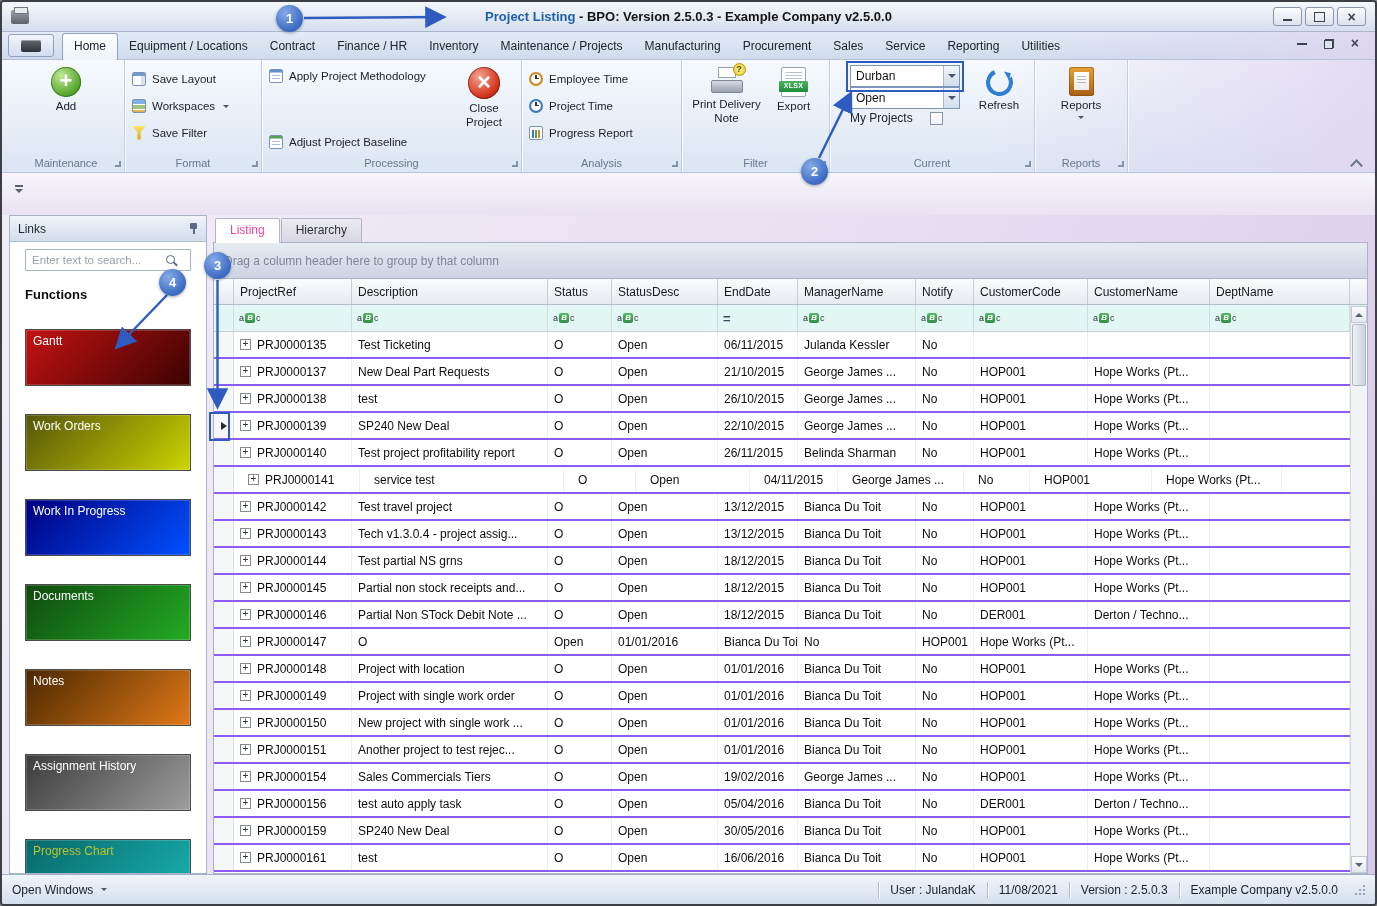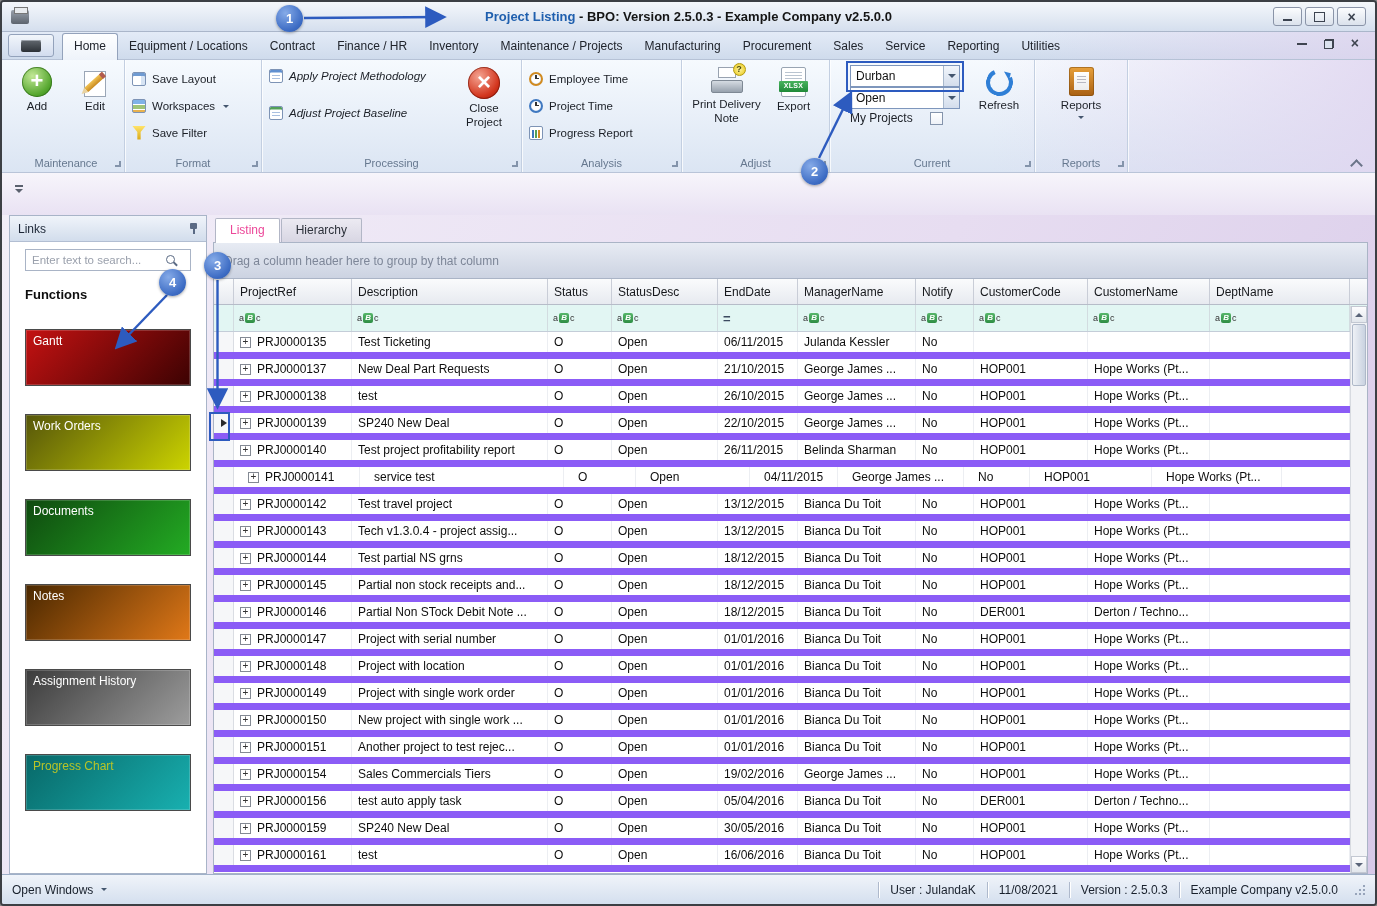--- a/index.html
+++ b/index.html
@@ -42,21 +42,21 @@
   .rg-label { height:19px; display:flex; align-items:center; justify-content:center; font-size:11px; color:#66788f; position:relative; }
   .launcher { position:absolute; right:3px; bottom:5px; width:6px; height:6px; border-right:2px solid #8494ab; border-bottom:2px solid #8494ab; }
   .ribbon-fill { flex:1; position:relative; }
   .ribbon-collapse { position:absolute; right:14px; bottom:6px; width:10px; height:7px; }
   .ribbon-collapse::before { content:""; position:absolute; left:1px; top:2px; width:7px; height:7px; border-top:2px solid #6a7488; border-left:2px solid #6a7488; transform:rotate(45deg); }
 
   .rbtn-lg { width:58px; display:flex; flex-direction:column; align-items:center; padding-top:3px; gap:3px; font-size:11.5px; text-align:center; color:#1b1f26; line-height:1.2; border-radius:3px; }
   .rbtn-lg.w74 { width:76px; }
   .rbtn-sm { display:flex; align-items:center; gap:6px; height:23px; padding:0 7px; font-size:11.5px; color:#1b1f26; border-radius:2px; white-space:nowrap; }
   .smstack { display:flex; flex-direction:column; gap:4px; padding-top:3px; }
-  .smstack.vcenter { justify-content:flex-start; padding-top:0; gap:14px;font-style:italic; }
+  .smstack.vcenter { justify-content:space-between; padding-top:0; gap:14px; }
   .dd { display:inline-block; border:3.5px solid transparent; border-top-color:#44566e; margin:4px 0 0 2px; }
 
   
   .ic-add { width:30px; height:30px; border-radius:50%; background:radial-gradient(circle at 35% 30%, #c2e896, #53a52c 68%, #2e7a14); box-shadow:inset 0 0 0 1px rgba(42,100,18,.65); display:flex; align-items:center; justify-content:center; }
   .ic-add::before { content:"+"; color:#fff; font-size:22px; font-weight:bold; line-height:1; margin-top:-2px; }
   .ic-edit { width:30px; height:30px; position:relative; }
   .ic-edit::before { content:""; position:absolute; left:4px; top:4px; width:20px; height:24px; background:#fff; border:1px solid #9aa6b6; }
   .pencil { position:absolute; left:3px; top:12px; width:24px; height:6px; background:linear-gradient(#f2c455,#c8891f); transform:rotate(-42deg); border-radius:1px; }
   .pencil::before { content:""; position:absolute; left:-6px; top:0; border-top:3px solid transparent; border-bottom:3px solid transparent; border-right:6px solid #e8d2a0; }
   .pencil::after { content:""; position:absolute; right:0; top:0; width:4px; height:6px; background:#b05a50; }
@@ -137,21 +137,21 @@
   .g-hcell { border-right:1px solid #c9cdd7; display:flex; align-items:center; padding:0 6px; font-size:12px; color:#16181c; white-space:nowrap; overflow:hidden; }
   .g-ind { border-right:1px solid #c9cdd7; }
   .g-filter { display:grid; height:27px; flex:none; background:#e2f6f3; border-bottom:1px solid #c4cdd8; }
   .g-find { border-right:1px solid #d2dce0; }
   .g-fcell { border-right:1px solid #d2dce0; display:flex; align-items:center; padding:0 5px; overflow:hidden; }
   .abc { display:inline-flex; align-items:center; font-size:9px; color:#333; line-height:1; }
   .abc em { font-style:normal; }
   .abc b { display:inline-flex; width:10px; height:10px; background:linear-gradient(#57b66a,#2e8e44); color:#fff; border-radius:2px; align-items:center; justify-content:center; font-size:8px; margin:0 1px; font-weight:bold; }
   .eq::before { content:"="; font-size:13px; font-weight:bold; color:#3c4a60; }
   .g-rows { flex:1; overflow:hidden; }
-  .g-row { display:grid; height:27px; border-bottom:7px solid #8b5cf6; font-size:12px; color:#0e0e0e; background:#fff; }
+  .g-row { display:grid; height:27px; border-bottom:2px solid #8b5cf6; font-size:12px; color:#0e0e0e; background:#fff; }
   .g-cell { border-right:1px solid #eceef2; display:flex; align-items:center; padding:0 6px; white-space:nowrap; overflow:hidden; }
   .g-rowind { border-right:1px solid #dadde3; background:#f6f7f9; display:flex; align-items:center; justify-content:center; }
   .rowarrow { width:0; height:0; border-left:6px solid #2a2a2a; border-top:4px solid transparent; border-bottom:4px solid transparent; }
   .expand { width:11px; height:11px; border:1px solid #848a94; margin-right:6px; flex:none; display:flex; align-items:center; justify-content:center; background:#fff; }
   .expand::before { content:"+"; font-size:10px; color:#333; line-height:1; margin-top:-1px; }
 
   
   .vscroll { position:absolute; top:63px; right:0; bottom:0; width:17px; background:#f2f3f6; border-left:1px solid #d7dae0; display:flex; flex-direction:column; z-index:3; }
   .vbtn { height:17px; flex:none; background:linear-gradient(#fdfdfe,#e2e6ec); border:1px solid #c3c8d2; display:flex; align-items:center; justify-content:center; }
   .vbtn.up::before { content:""; border:4px solid transparent; border-bottom-color:#5a6478; margin-top:-4px; }
@@ -217,26 +217,20 @@
   </div>
 
   <div class="ribbon">
 
     <div class="rgroup g-maintenance">
       <div class="rg-body center">
         <div class="rbtn-lg">
           <span class="ic-add"></span>
           <span>Add</span>
         </div>
-        <div class="rbtn-lg">
-          <span class="ic-edit">
-              <i class="pencil"></i>
-            </span>
-          <span>Edit</span>
-        </div>
       </div>
       <div class="rg-label">
           <span>Maintenance</span>
           <i class="launcher"></i>
         </div>
     </div>
 
     <div class="rgroup g-format">
       <div class="rg-body">
           <div class="smstack">
@@ -316,21 +310,21 @@
               <span class="badge">?</span>
             </span>
           <span>Print Delivery Note</span>
         </div>
         <div class="rbtn-lg">
           <span class="ic-export"></span>
           <span>Export</span>
         </div>
       </div>
       <div class="rg-label">
-          <span>Adjust</span>
+          <span>Filter</span>
           <i class="launcher"></i>
         </div>
     </div>
 
     <div class="rgroup g-current">
       <div class="rg-body">
         <div class="curcol">
           <div class="combo">
             <span class="val">Durban</span>
             <span class="cbtn"></span>
@@ -387,20 +381,21 @@
       </div>
       <div class="sb-body">
         <div class="search">
           <input type="text" placeholder="Enter text to search..." style="">
           <span class="mag"></span>
         </div>
         <div class="fn-head">Functions</div>
         <div class="tilelist">
             <div class="tile" style="background: linear-gradient(135deg, rgb(196, 18, 18), rgb(60, 2, 2));"><span>Gantt</span></div>
             <div class="tile" style="background: linear-gradient(135deg, rgb(86, 86, 10), rgb(204, 212, 0));"><span>Work Orders</span></div>
+            <div class="tile" style="background: linear-gradient(135deg, rgb(0, 0, 126), rgb(0, 80, 255));"><span>Work In Progress</span></div>
             <div class="tile" style="background: linear-gradient(135deg, rgb(15, 74, 15), rgb(35, 171, 35));"><span>Documents</span></div>
             <div class="tile" style="background: linear-gradient(135deg, rgb(74, 40, 0), rgb(224, 120, 24));"><span>Notes</span></div>
             <div class="tile" style="background: linear-gradient(135deg, rgb(60, 60, 60), rgb(157, 157, 157));"><span>Assignment History</span></div>
             <div class="tile" style="background: linear-gradient(135deg, rgb(8, 104, 104), rgb(24, 176, 176));"><span style="color: rgb(184, 196, 40);">Progress Chart</span></div>
           </div>
       </div>
     </div>
 
     <div class="content">
       <div class="vtabs">
@@ -684,21 +679,20 @@
               <div class="g-cell">Derton / Techno...</div>
               <div class="g-cell"></div>
               <div class="g-cell"></div>
             </div>
             <div class="g-row" style="grid-template-columns: 20px 118px 196px 64px 106px 80px 118px 58px 114px 122px 140px minmax(20px, 1fr);">
               <div class="g-rowind"></div>
               <div class="g-cell">
                 <div class="expand"></div>
                 <span>PRJ0000147</span>
               </div>
-              <div class="g-cell">Project with serial number</div>
               <div class="g-cell">O</div>
               <div class="g-cell">Open</div>
               <div class="g-cell">01/01/2016</div>
               <div class="g-cell">Bianca Du Toit</div>
               <div class="g-cell">No</div>
               <div class="g-cell">HOP001</div>
               <div class="g-cell">Hope Works (Pt...</div>
               <div class="g-cell"></div>
               <div class="g-cell"></div>
             </div>

